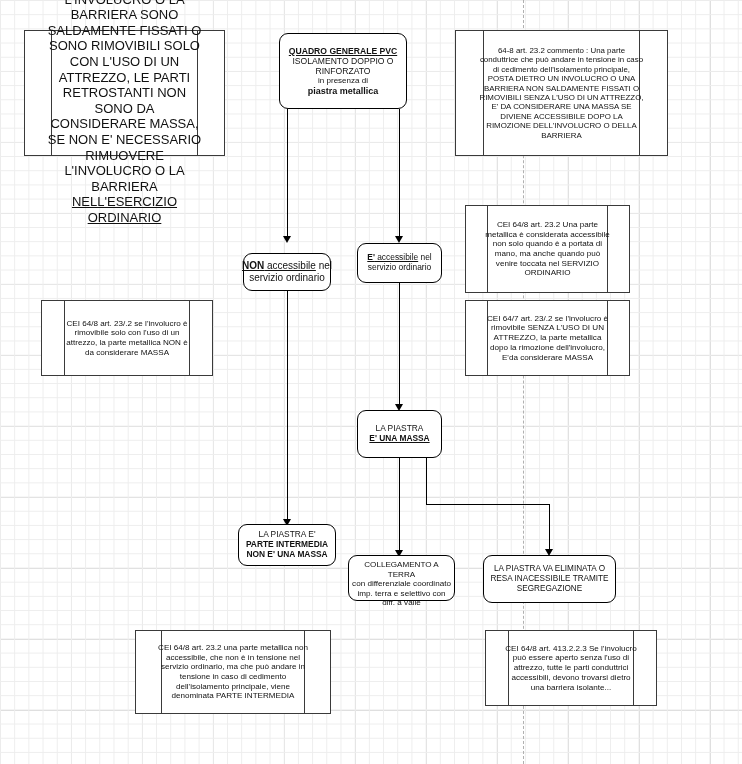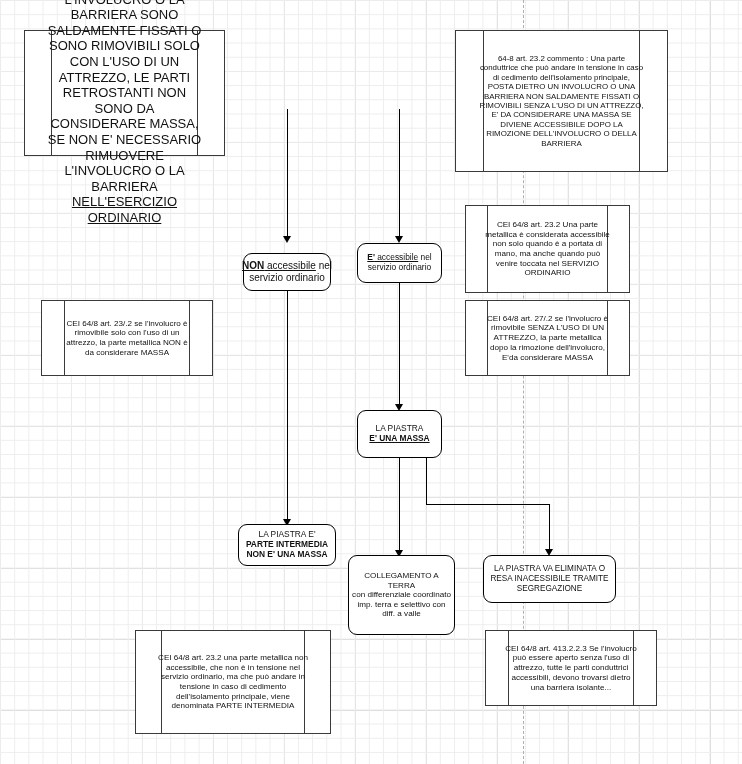--- a/index.html
+++ b/index.html
@@ -91,45 +91,45 @@
 <div id="canvas">
 
   <div class="pagebreak" style="left:523px;"></div>
 
   <div class="note" style="left:24px;top:30px;width:201px;height:126px;">
     <div class="rule l"></div>
     <div class="rule r"></div>
     <div class="ntext" style="font-size:13px;">64-8 art. 23.2 commento : SE INVECE L'INVOLUCRO O LA BARRIERA SONO SALDAMENTE FISSATI O SONO RIMOVIBILI SOLO CON L'USO DI UN ATTREZZO, LE PARTI RETROSTANTI NON SONO DA CONSIDERARE MASSA, SE NON E' NECESSARIO RIMUOVERE L'INVOLUCRO O LA BARRIERA <span class="u">NELL'ESERCIZIO ORDINARIO</span></div>
   </div>
 
-  <div class="note" style="left:455px;top:30px;width:213px;height:142px;">
+  <div class="note" style="left:455px;top:30px;width:213px;height:126px;">
     <div class="rule l"></div>
     <div class="rule r"></div>
     <div class="ntext" style="font-size:7.9px;">64-8 art. 23.2 commento : Una parte conduttrice che può andare in tensione in caso di cedimento dell'isolamento principale, POSTA DIETRO UN INVOLUCRO O UNA BARRIERA NON SALDAMENTE FISSATI O RIMOVIBILI SENZA L'USO DI UN ATTREZZO, E' DA CONSIDERARE UNA MASSA SE DIVIENE ACCESSIBILE DOPO LA RIMOZIONE DELL'INVOLUCRO O DELLA BARRIERA</div>
   </div>
 
   <div class="note" style="left:465px;top:205px;width:165px;height:88px;">
     <div class="rule l"></div>
     <div class="rule r"></div>
     <div class="ntext" style="font-size:8.1px;">CEI 64/8 art. 23.2 Una parte metallica è considerata accessibile non solo quando è a portata di mano, ma anche quando può venire toccata nel SERVIZIO ORDINARIO</div>
   </div>
 
   <div class="note" style="left:465px;top:300px;width:165px;height:76px;">
     <div class="rule l"></div>
     <div class="rule r"></div>
-    <div class="ntext" style="font-size:8.1px;">CEI 64/8 art. 27/.2 se l'involucro è rimovibile SENZA L'USO DI UN ATTREZZO, la parte metallica dopo la rimozione dell'involucro,  E'da considerare MASSA</div>
+    <div class="ntext" style="font-size:8.1px;">CEI 64/7 art. 23/.2 se l'involucro è rimovibile SENZA L'USO DI UN ATTREZZO, la parte metallica dopo la rimozione dell'involucro,  E'da considerare MASSA</div>
   </div>
 
   <div class="note" style="left:41px;top:300px;width:172px;height:76px;">
     <div class="rule l"></div>
     <div class="rule r"></div>
     <div class="ntext" style="font-size:8.1px;">CEI 64/8 art. 23/.2 se l'involucro è rimovibile solo con l'uso di un attrezzo, la parte metallica NON è da considerare MASSA</div>
   </div>
 
-  <div class="note" style="left:135px;top:630px;width:196px;height:104px;">
+  <div class="note" style="left:135px;top:630px;width:196px;height:84px;">
     <div class="rule l"></div>
     <div class="rule r"></div>
     <div class="ntext" style="font-size:8.1px;">CEI 64/8 art. 23.2  una parte metallica non accessibile, che non è in tensione nel servizio ordinario, ma che può andare in tensione in caso di cedimento dell'isolamento principale, viene denominata PARTE INTERMEDIA</div>
   </div>
 
   <div class="note" style="left:485px;top:630px;width:172px;height:76px;">
     <div class="rule l"></div>
     <div class="rule r"></div>
     <div class="ntext" style="font-size:8.1px;">CEI 64/8 art. 413.2.2.3 Se l'involucro può essere aperto senza l'uso di attrezzo, tutte le parti conduttrici accessibili, devono trovarsi dietro una barriera isolante...</div>
   </div>
@@ -147,20 +147,27 @@
   <div class="arrow" style="left:395px;top:404px;"></div>
 
   <div class="vline" style="left:399px;top:458px;height:96px;"></div>
   <div class="arrow" style="left:395px;top:550px;"></div>
 
   <div class="vline" style="left:426px;top:458px;height:47px;"></div>
   <div class="hline" style="left:426px;top:504px;width:123px;"></div>
   <div class="vline" style="left:549px;top:504px;height:48px;"></div>
   <div class="arrow" style="left:545px;top:549px;"></div>
 
+  <div class="node" style="left:279px;top:33px;width:128px;height:76px;font-size:8.6px;">
+    <span class="ln b u">QUADRO GENERALE PVC</span>
+    <span class="ln">ISOLAMENTO DOPPIO O</span>
+    <span class="ln">RINFORZATO</span>
+    <span class="ln" style="font-size:8px;">in presenza di</span>
+    <span class="ln b" style="font-size:9px;">piastra metallica</span>
+  </div>
 
   <div class="node" style="left:243px;top:253px;width:88px;height:38px;font-size:10px;">
     <span class="ln"><span class="b u">NON</span><span class="u"> accessibile</span><span> nel</span></span>
     <span class="ln">servizio ordinario</span>
   </div>
 
   <div class="node" style="left:357px;top:243px;width:85px;height:40px;font-size:8.4px;">
     <span class="ln"><span class="b u">E'</span><span class="u"> accessibile</span><span> nel</span></span>
     <span class="ln">servizio ordinario</span>
   </div>
@@ -169,21 +176,21 @@
     <span class="ln">LA PIASTRA</span>
     <span class="ln b u">E' UNA MASSA</span>
   </div>
 
   <div class="node" style="left:238px;top:524px;width:98px;height:42px;font-size:8.4px;">
     <span class="ln">LA PIASTRA E'</span>
     <span class="ln b">PARTE INTERMEDIA</span>
     <span class="ln b">NON E' UNA MASSA</span>
   </div>
 
-  <div class="node" style="left:348px;top:555px;width:107px;height:80px;font-size:8.1px;">
+  <div class="node" style="left:348px;top:555px;width:107px;height:46px;font-size:8.1px;justify-content:space-between;">
     <span class="ln">COLLEGAMENTO A</span>
     <span class="ln">TERRA</span>
     <span class="ln">con differenziale coordinato</span>
     <span class="ln">imp. terra e selettivo con</span>
     <span class="ln">diff. a valle</span>
   </div>
 
   <div class="node" style="left:483px;top:555px;width:133px;height:48px;font-size:8.2px;">
     <span class="ln">LA PIASTRA VA ELIMINATA O</span>
     <span class="ln">RESA INACESSIBILE TRAMITE</span>

